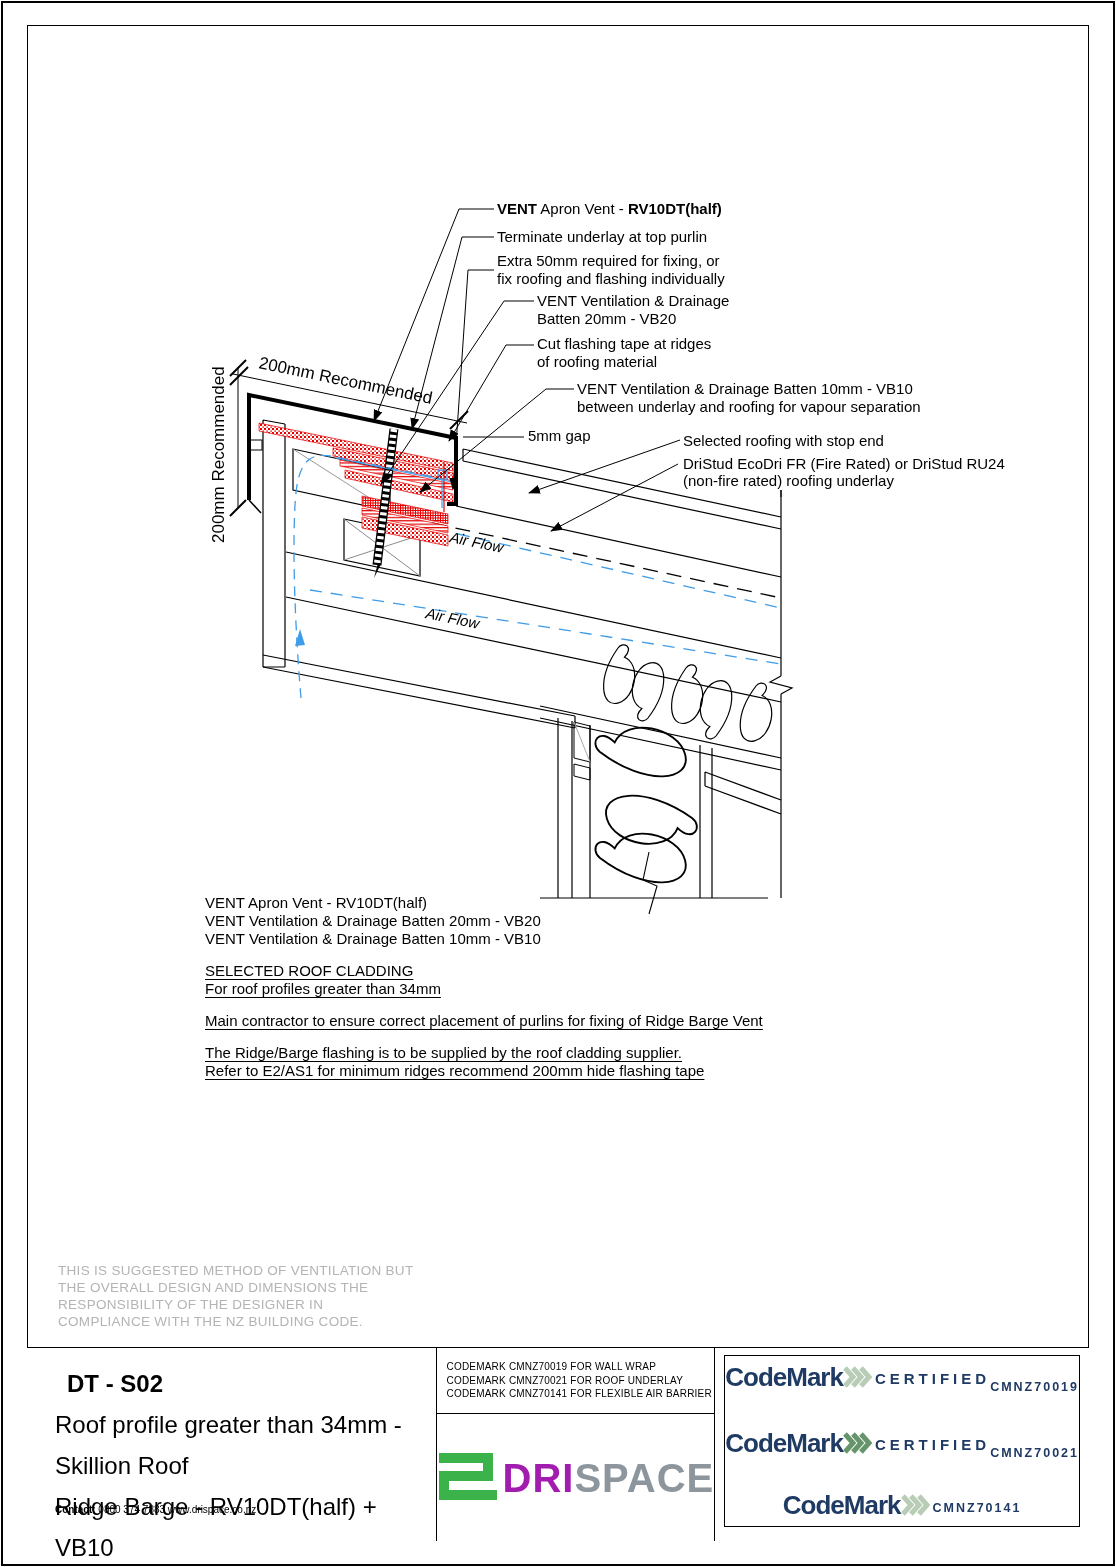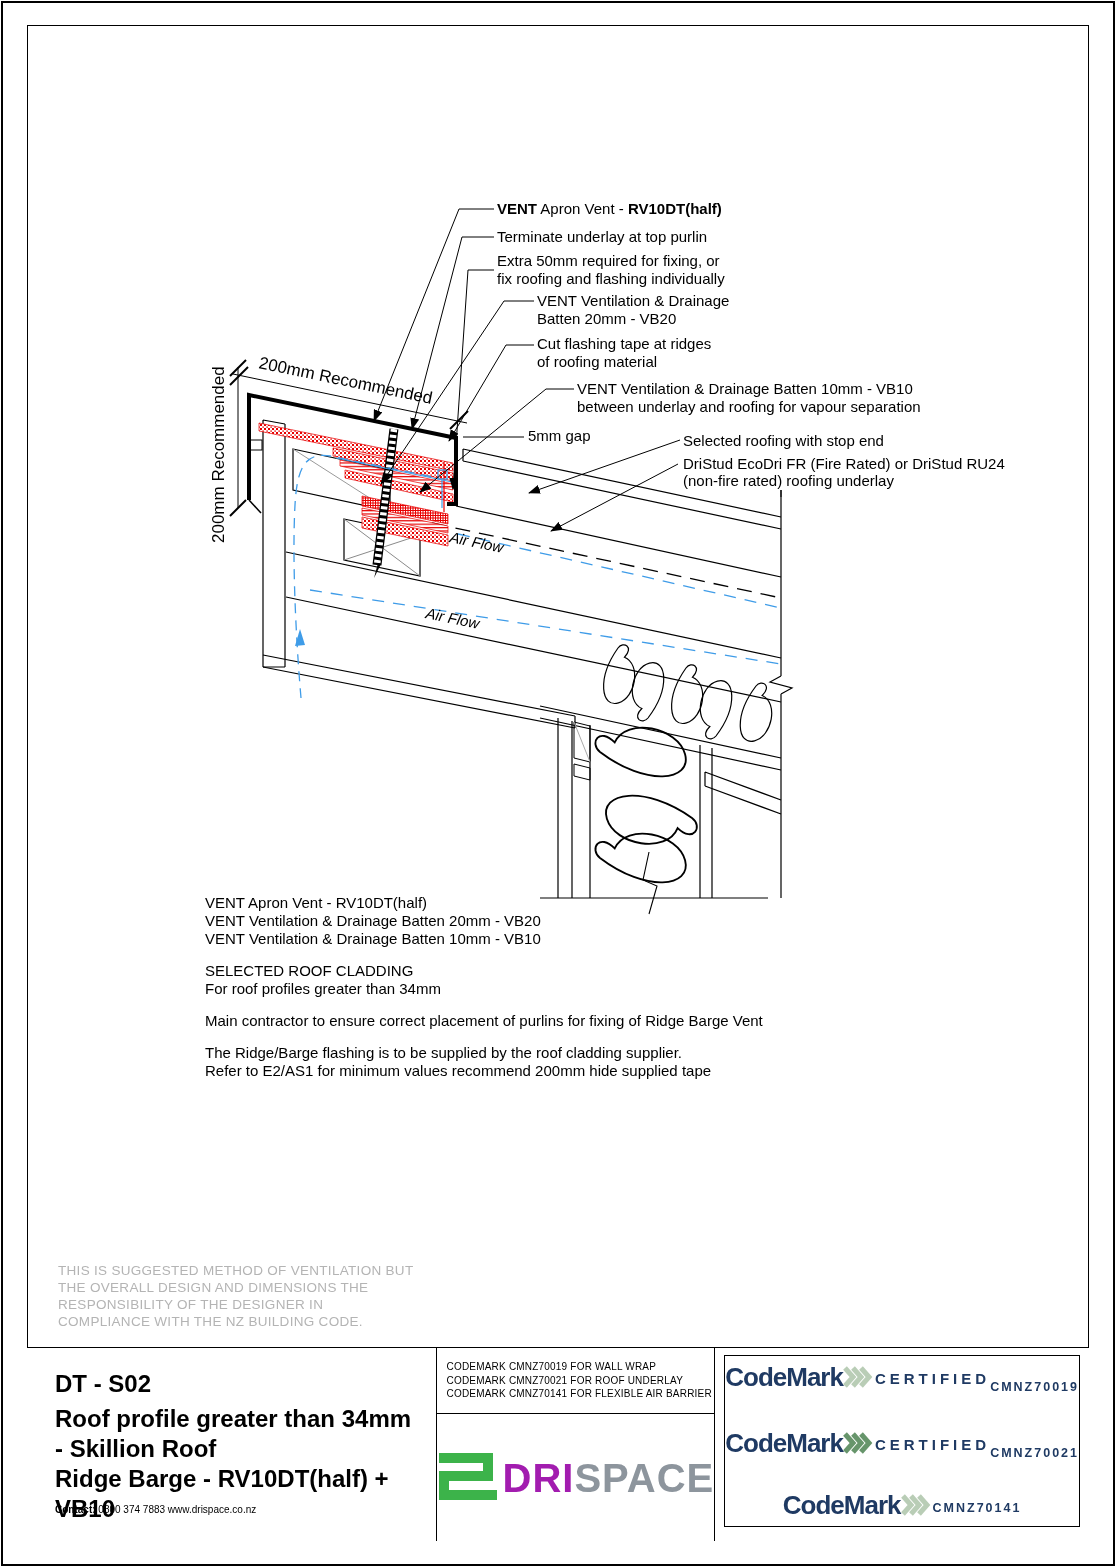--- a/index.html
+++ b/index.html
@@ -9,33 +9,33 @@
   .inner-frame{position:absolute;left:27px;top:25px;width:1062px;height:1516px;
                border:1.5px solid #000;box-sizing:border-box;}
   svg.draw{position:absolute;left:0;top:0;pointer-events:none;}
   svg.draw text{font-family:"Liberation Sans",sans-serif;fill:#000;}
   .co{font-size:15px;}
   .dim{font-size:17px;}
   .airflow{font-size:15px;font-style:italic;}
 
   
   .notes{position:absolute;left:205px;top:894px;width:640px;font-size:15px;line-height:18px;}
-  .notes .u{text-underline-offset:3px;}
+  .notes .u{text-decoration:underline;text-underline-offset:3px;}
   .notes .gap{margin-top:14px;}
 
   
   .disclaimer{position:absolute;left:38px;top:1262px;width:420px;font-size:13.5px;
               line-height:17px;color:#b4b4b4;letter-spacing:.3px;margin-left:20px;}
 
   
   .titleblock{position:absolute;left:27px;top:1347px;width:1062px;height:194px;
               box-sizing:border-box;border-top:1.5px solid #000;display:flex;background:#fff;}
   .tb-left{width:531px;position:relative;box-sizing:border-box;padding:22px 10px 0 28px;}
-  .tb-code{font-size:24px;font-weight:bold;margin:0 0 6px 0;}
-  .tb-title{font-size:24px;font-weight:bold;line-height:30px;}
+  .tb-code{font-size:24px;font-weight:bold;margin:0 0 6px 12px;}
+  .tb-title{font-size:24px;font-weight:normal;line-height:41px;}
   .tb-contact{position:absolute;left:28px;bottom:26px;font-size:10px;}
   .tb-contact b{font-weight:bold;}
   .tb-mid{width:327px;box-sizing:border-box;border-left:1.5px solid #000;border-right:1.5px solid #000;
           display:flex;flex-direction:column;}
   .tb-mid-top{height:66px;box-sizing:border-box;border-bottom:1.5px solid #000;
               padding:12px 0 0 10px;font-size:10px;line-height:13.5px;letter-spacing:.2px;}
   .tb-mid-bot{flex:1;display:flex;align-items:center;justify-content:center;gap:6px;}
   .logo-text{font-size:40px;font-weight:bold;letter-spacing:1px;line-height:1;}
   .logo-dri{color:#a21caf;}
   .logo-space{color:#8d959d;}
@@ -207,21 +207,21 @@
 </svg>
 
 <div class="notes">
   <div>VENT Apron Vent - RV10DT(half)</div>
   <div>VENT Ventilation &amp; Drainage Batten 20mm - VB20</div>
   <div>VENT Ventilation &amp; Drainage Batten 10mm - VB10</div>
   <div class="u gap">SELECTED ROOF CLADDING</div>
   <div class="u">For roof profiles greater than 34mm</div>
   <div class="u gap">Main contractor to ensure correct placement of purlins for fixing of Ridge Barge Vent</div>
   <div class="u gap">The Ridge/Barge flashing is to be supplied by the roof cladding supplier.</div>
-  <div class="u">Refer to E2/AS1 for minimum values recommend 200mm hide supplied tape</div>
+  <div class="u">Refer to E2/AS1 for minimum ridges recommend 200mm hide flashing tape</div>
 </div>
 
 <div class="disclaimer">
   <div>THIS IS SUGGESTED METHOD OF VENTILATION BUT</div>
   <div>THE OVERALL DESIGN AND DIMENSIONS THE</div>
   <div>RESPONSIBILITY  OF  THE DESIGNER IN</div>
   <div>COMPLIANCE WITH THE NZ BUILDING CODE.</div>
 </div>
 
 <div class="titleblock">

